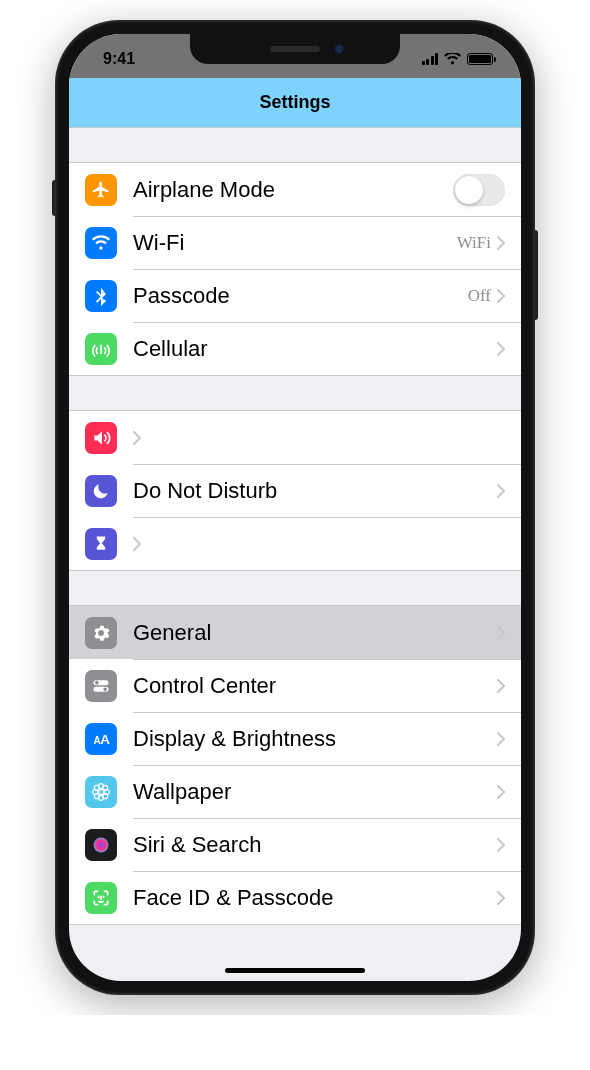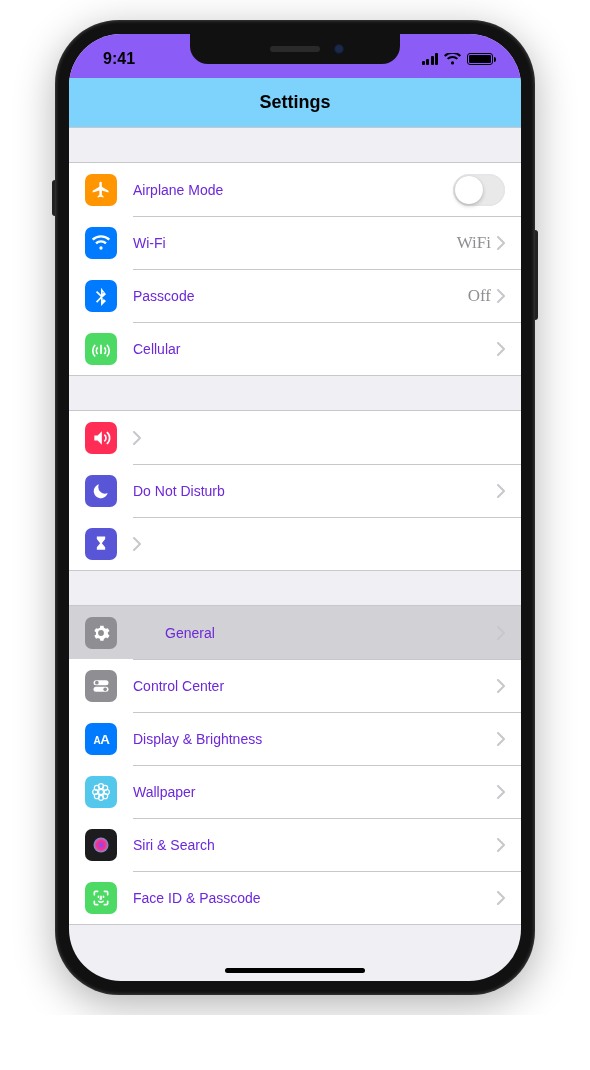--- a/index.html
+++ b/index.html
@@ -63,21 +63,21 @@
     width: 10px; height: 10px; background: #1b2a4a; border-radius: 50%;
     box-shadow: inset 0 0 2px #000;
     position: absolute; right: 56px; top: 10px;
   }
   .status-bar {
     height: 44px;
     display: flex;
     justify-content: space-between;
     align-items: center;
     padding: 0 28px 0 34px;
-    background: #8b5cf6;
+    background: #737373;
     font-size: 16px;
     font-weight: 600;
     color: #000;
     position: relative;
     z-index: 5;
   }
   .status-time { padding-top: 6px; }
   .status-right { display: flex; align-items: center; gap: 6px; padding-top: 6px;}
   .cell-bars { display: flex; align-items: flex-end; gap: 1.5px; height: 12px; }
   .cell-bars span { width: 3px; background: #000; border-radius: 1px; }
@@ -114,29 +114,29 @@
     align-items: center;
     min-height: 53px;
     padding: 0 16px 0 16px;
     position: relative;
     cursor: pointer;
   }
   .row + .row::before {
     content:""; position:absolute; left: 64px; right:0; top:0;
     height:0.5px; background:#c8c7cc;
   }
-  .row.selected { background: #d1d1d6; gap: 32px; }
+  .row.selected { background: #d1d1d6; }
   .icon {
     width: 32px; height: 32px; border-radius: 7px;
     margin-right: 16px;
     display: flex; align-items: center; justify-content: center;
     flex-shrink: 0;
   }
   .icon svg { width: 20px; height: 20px; }
-  .row-label { flex: 1; font-size: 14px; color: #6d28d9; }
+  .row-label { flex: 1; font-size: 22px; color: #000000; }
   .row-value { font-size: 17px; color: #8e8e93; margin-right: 6px; font-family: Liberation Serif, serif;}
   .chevron { width: 8px; height: 14px; flex-shrink: 0; }
   .chevron svg { width: 8px; height: 14px; display:block; }
   .toggle {
     width: 52px; height: 32px; background: #e9e9ea; border-radius: 16px;
     position: relative; flex-shrink: 0;
     box-shadow: inset 0 0 0 1.5px #e5e5e6;
   }
   .toggle .knob {
     position:absolute; width: 28px; height: 28px; background:#fff;

